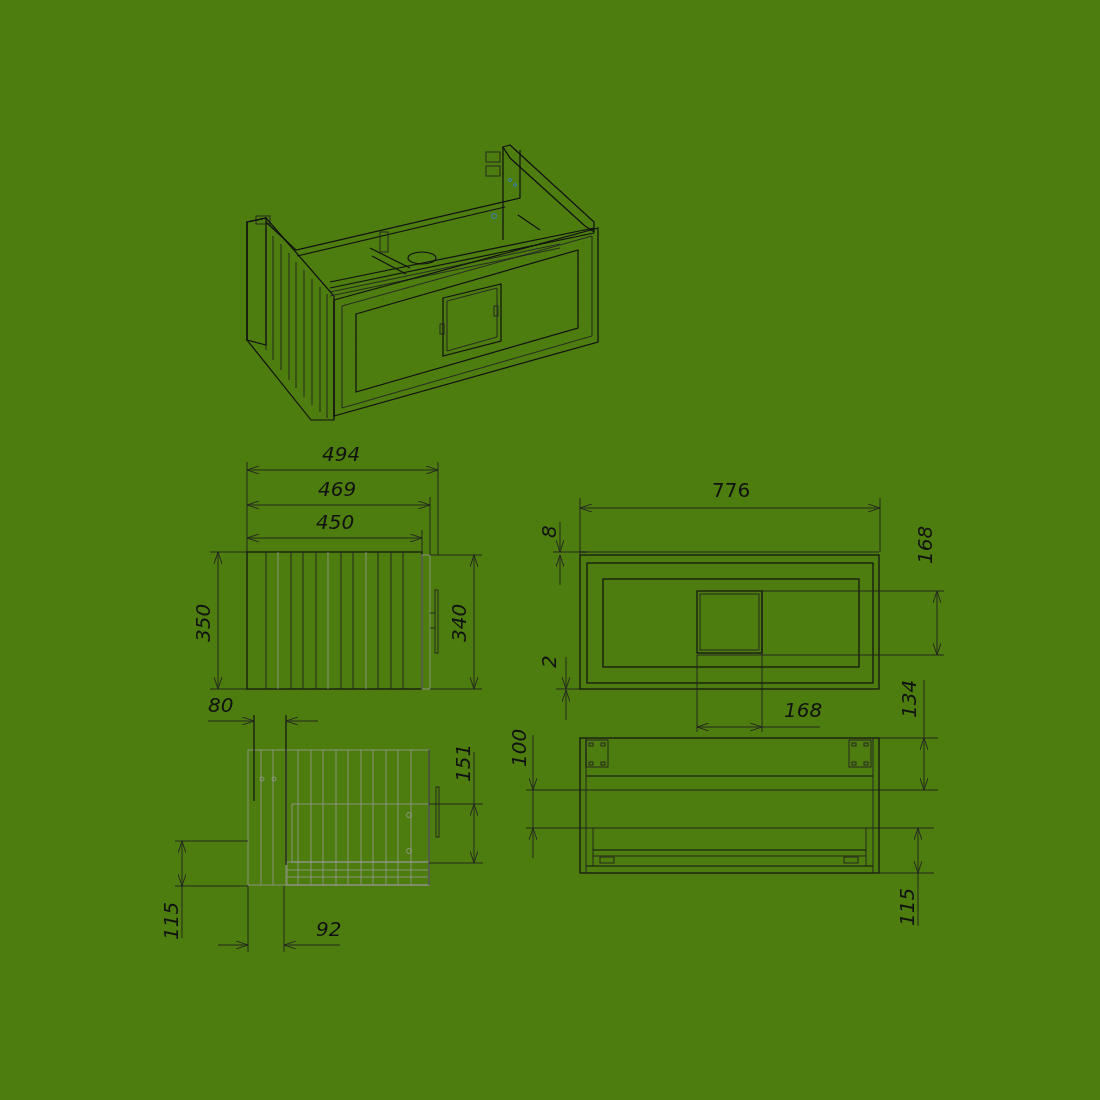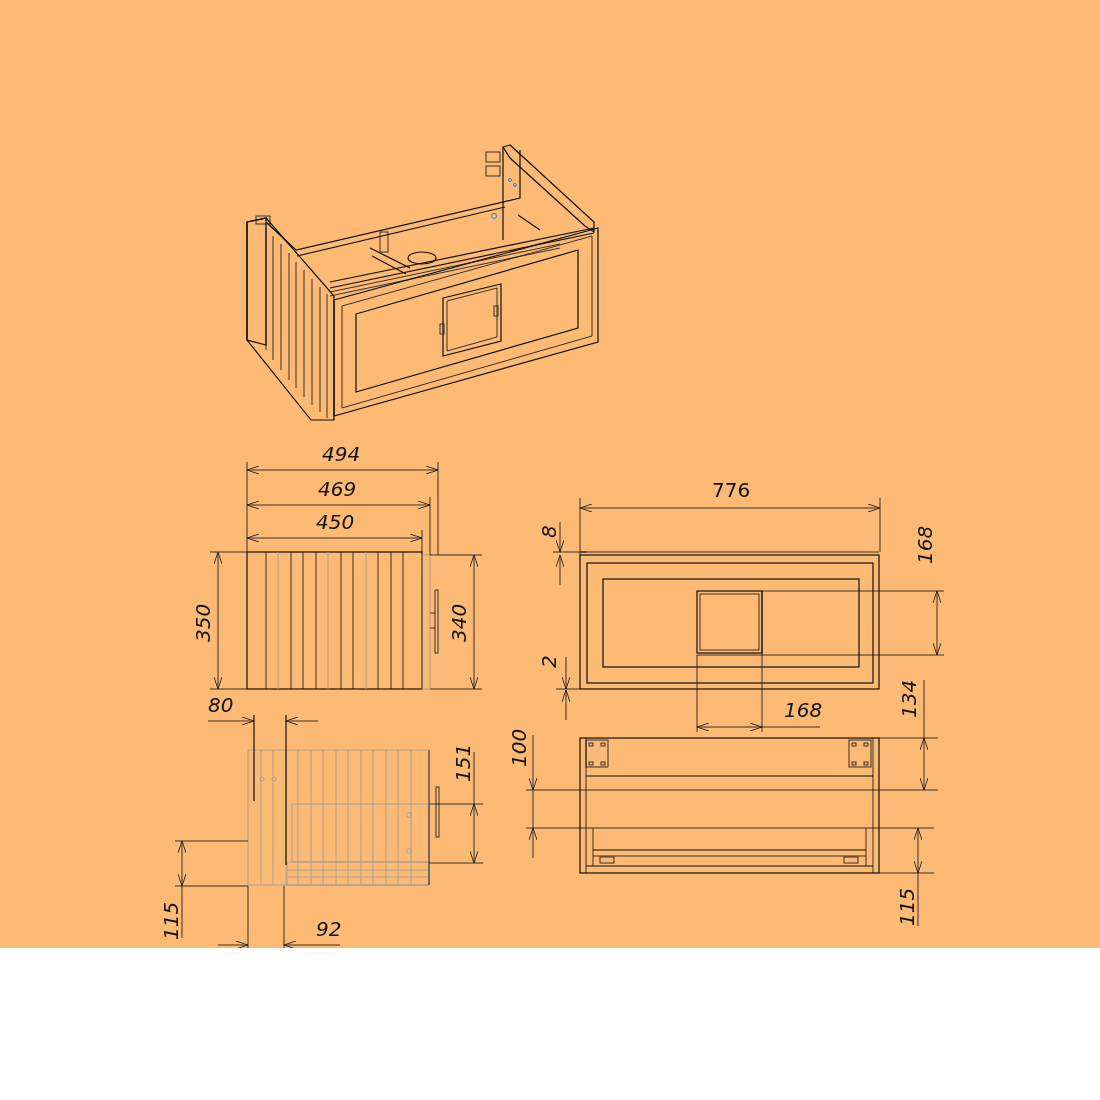--- a/index.html
+++ b/index.html
@@ -1,16 +1,16 @@
 <!DOCTYPE html>
 <html><head>
 <meta charset="utf-8">
 <style>
   html, body { margin: 0; padding: 0; background: #ffffff; }
-  #canvas { position: relative; width: 1100px; height: 948px; background: #fdba74; overflow: hidden; }
+  #canvas { position: relative; width: 1100px; height: 1100px; background: #4d7c0f; overflow: hidden; }
   svg { position: absolute; left: 0; top: 0; }
   .ln { stroke: #111; stroke-width: 1.2; fill: none; }
   .thin { stroke: #222; stroke-width: 0.9; fill: none; }
   .grey { stroke: #9a9a9a; stroke-width: 0.8; fill: none; }
   .dim { stroke: #222; stroke-width: 0.9; fill: none; }
   .lbl { font-family: "DejaVu Sans", sans-serif; font-size: 20px; font-style: italic; fill: #111; }
   .lbl-up { font-family: "DejaVu Sans", sans-serif; font-size: 20px; fill: #111; }
   .blue { stroke: #3a7fb8; stroke-width: 1; fill: none; }
 </style>
 </head>

